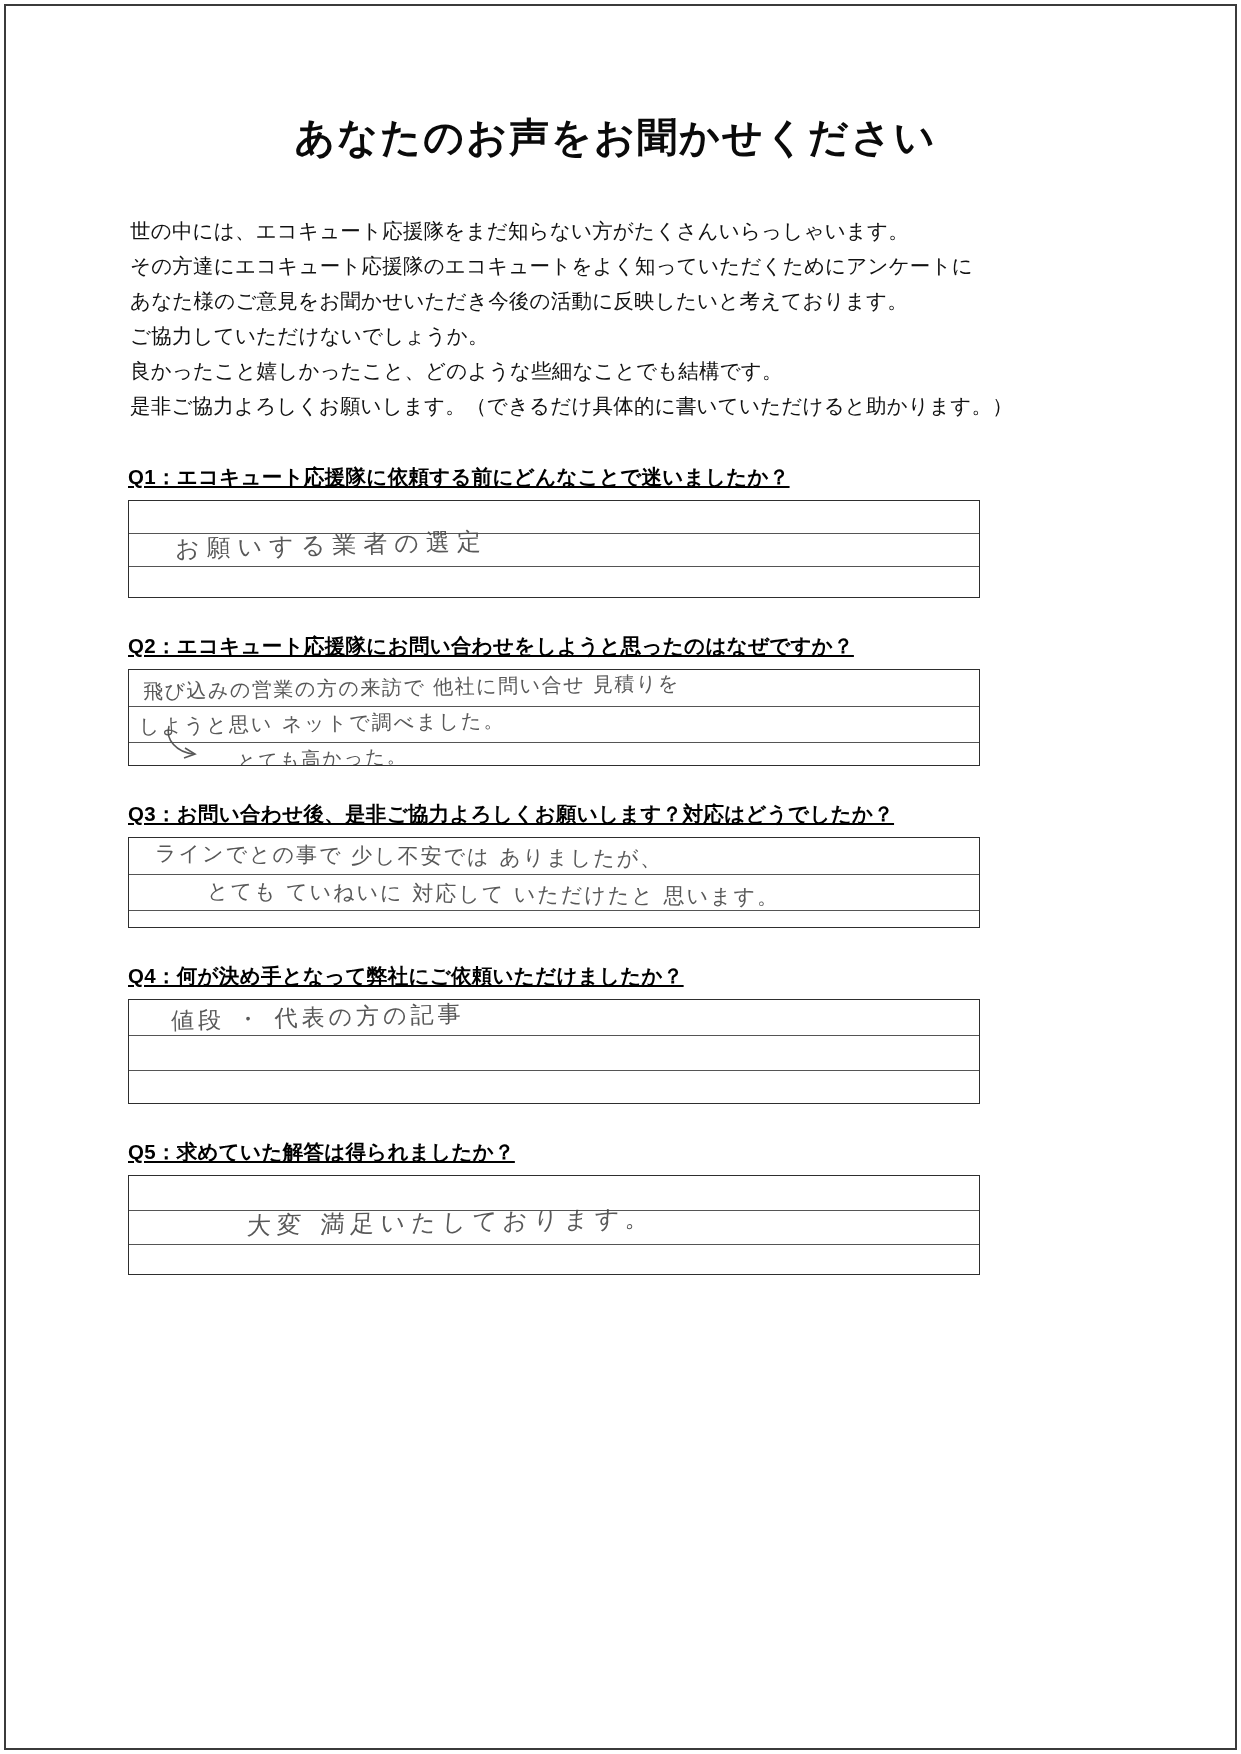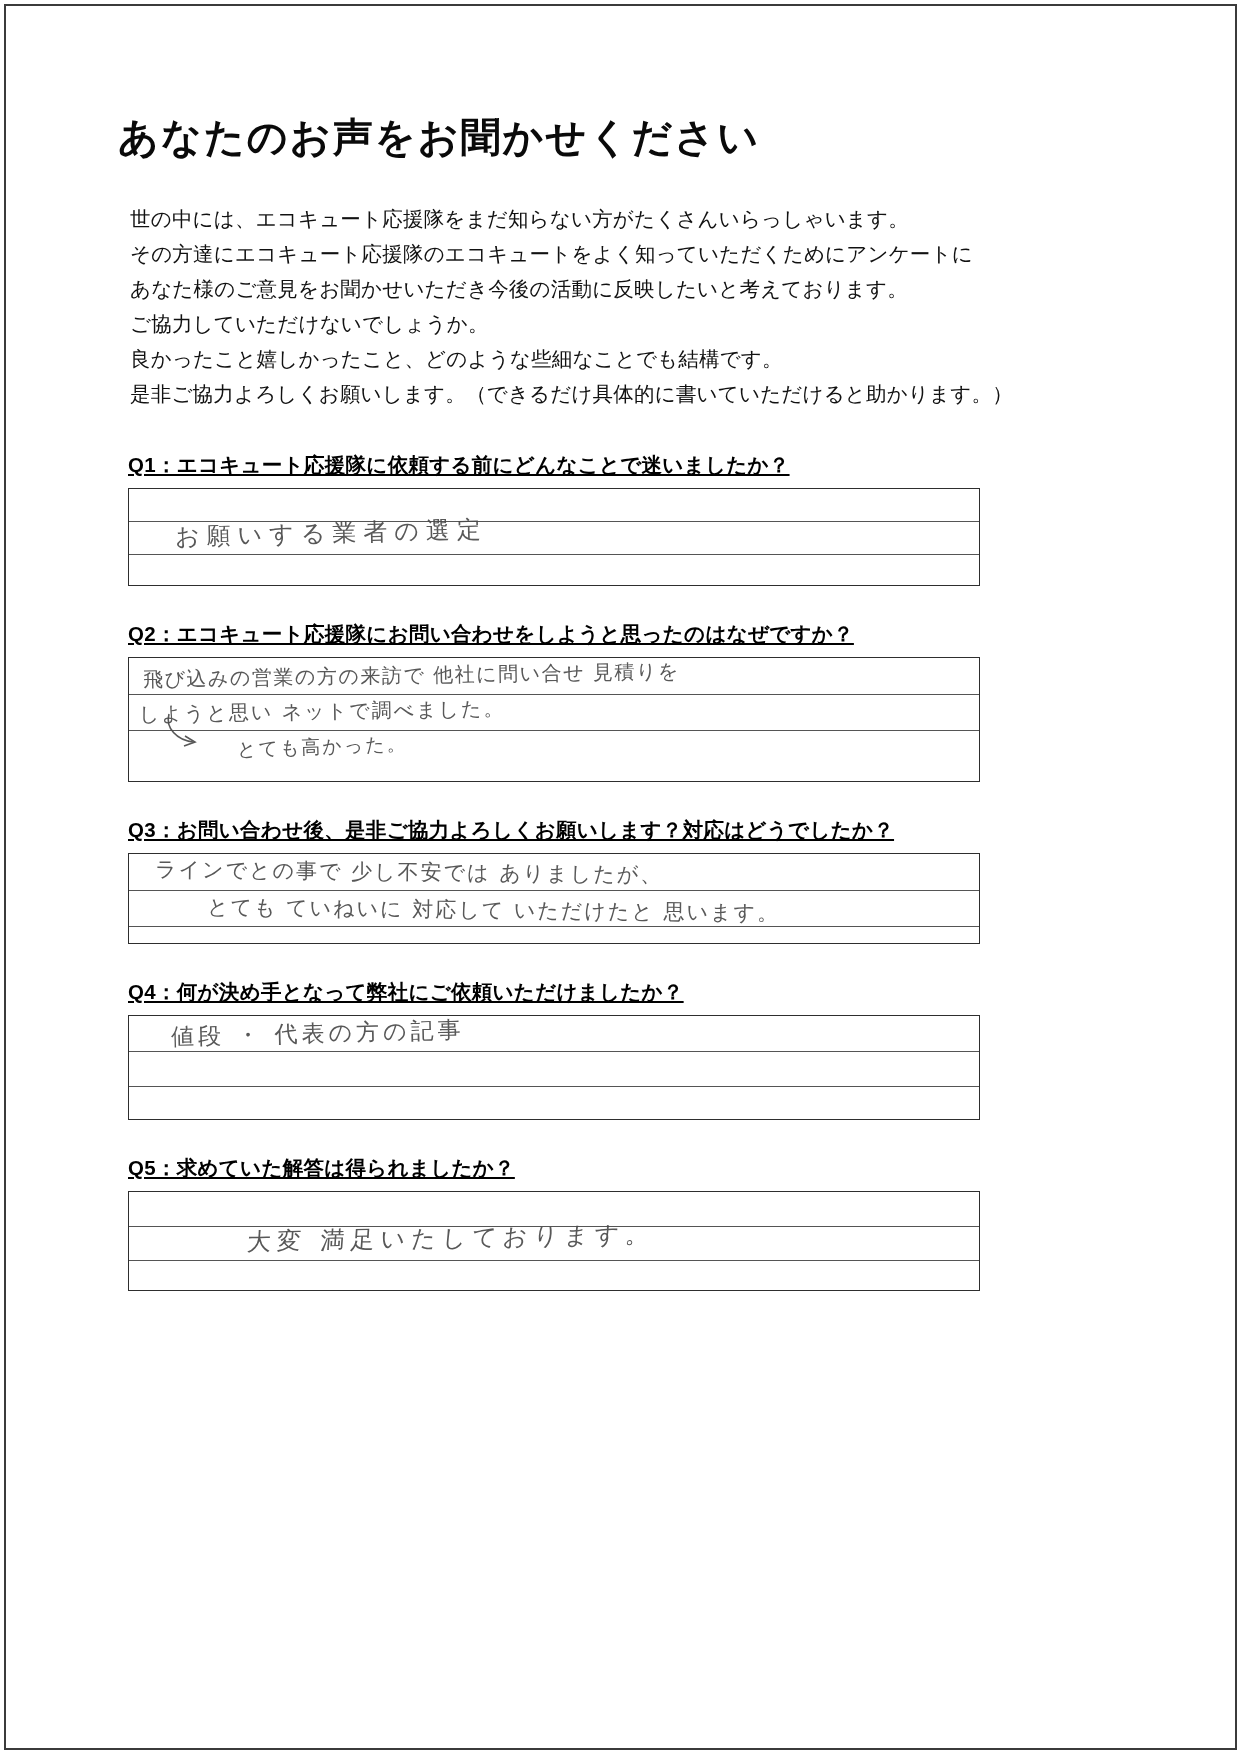--- a/index.html
+++ b/index.html
@@ -33,33 +33,33 @@
   }
   .content {
     position: absolute;
     left: 128px;
     top: 0;
     width: 985px;
   }
 
   
   .title {
-    text-align: left;
+    text-align: center;
     font-weight: bold;
     font-size: 40px;
     letter-spacing: 2px;
     margin-top: 110px;
     margin-left: -10px;
     white-space: nowrap;
     color: #0a0a0a;
   }
 
   
   .intro {
-    margin-top: 36px;
+    margin-top: 48px;
     margin-left: 2px;
   }
   .intro-line {
     font-size: 20.5px;
     line-height: 35px;
     letter-spacing: 0.2px;
     white-space: nowrap;
     color: #111;
   }
 
@@ -135,21 +135,21 @@
         <div class="rule" style="top:32px;"></div>
         <div class="rule" style="top:65px;"></div>
         <div class="hw-layer">
           <div class="hw s1" style="left:46px; top:28px; font-size:24px; letter-spacing:7px;">お願いする業者の選定</div>
         </div>
       </div>
     </div>
 
     <div class="qblock">
       <div class="q-label">Q2：エコキュート応援隊にお問い合わせをしようと思ったのはなぜですか？</div>
-      <div class="answer-box" style="height:125px;">
+      <div class="answer-box" style="height:97px;">
         <div class="rule" style="top:36px;"></div>
         <div class="rule" style="top:72px;"></div>
         <div class="hw-layer">
           <div class="hw s2" style="left:14px; top:4px; font-size:20px; letter-spacing:1.5px;">飛び込みの営業の方の来訪で 他社に問い合せ 見積りを</div>
           <div class="hw s2" style="left:10px; top:40px; font-size:20px; letter-spacing:2px;">しようと思い ネットで調べました。</div>
           <div class="hw s3" style="left:108px; top:76px; font-size:19px; letter-spacing:2px;">とても高かった。</div>
 
           <svg class="hw" style="left:34px; top:52px;" width="80" height="40" viewBox="0 0 80 40">
             <path d="M6 4 C 2 18, 14 30, 30 32" stroke="#4a4a4a" stroke-width="1.6" fill="none"></path>
             <path d="M22 26 L 32 32 L 21 36" stroke="#4a4a4a" stroke-width="1.6" fill="none"></path>

